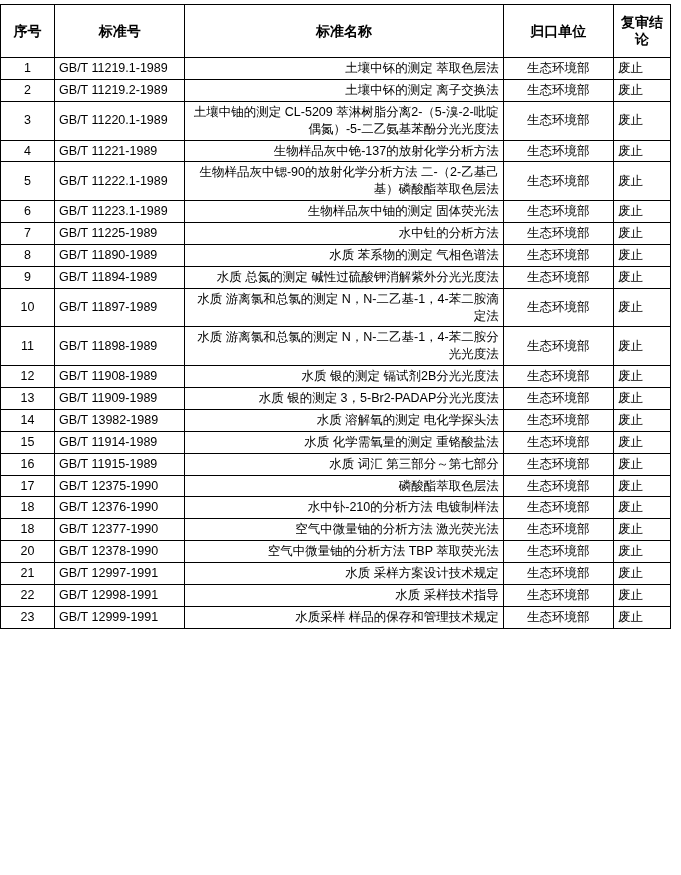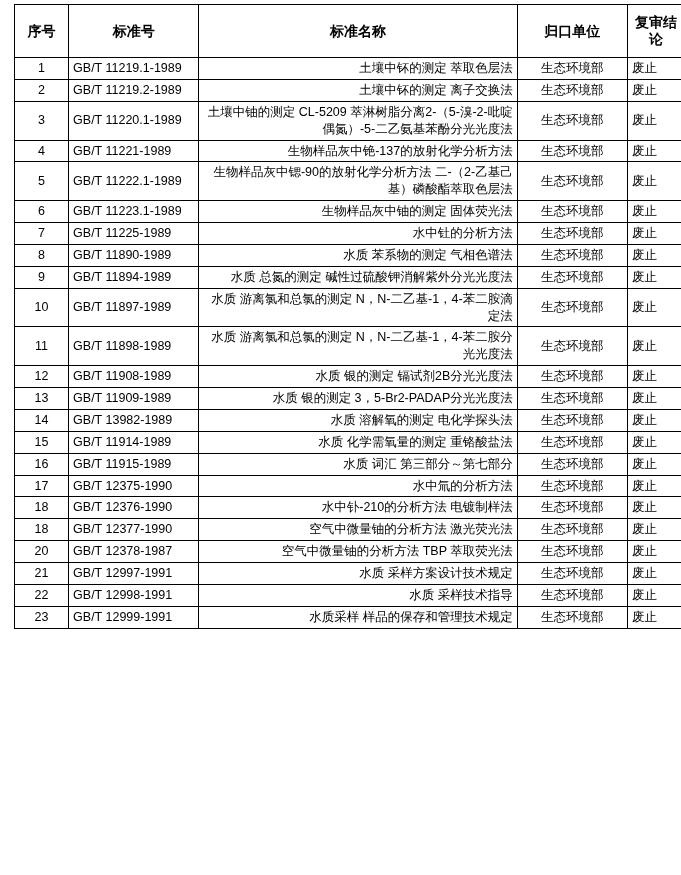--- a/index.html
+++ b/index.html
@@ -11,21 +11,21 @@
     width: 681px;
     height: 875px;
     font-family: "Liberation Sans", "DejaVu Sans", sans-serif;
     color: #000000;
     overflow: hidden;
   }
   .sheet {
     width: 681px;
     height: 875px;
     box-sizing: border-box;
-    padding: 4px 5px 0 14px;
+    padding: 4px 5px 0 0;
   }
   table.std-table {
     border-collapse: collapse;
     table-layout: fixed;
     width: 671px;
     border: 1px solid #000;
   }
   table.std-table th,
   table.std-table td {
     border: 1px solid #000;
@@ -188,41 +188,41 @@
         <tr>
           <td class="idx">16</td>
           <td class="code">GB/T 11915-1989</td>
           <td class="name">水质 词汇 第三部分～第七部分</td>
           <td class="org">生态环境部</td>
           <td class="concl">废止</td>
         </tr>
         <tr>
           <td class="idx">17</td>
           <td class="code">GB/T 12375-1990</td>
-          <td class="name">水中氚的分析方法</td>
+          <td class="name">磷酸酯萃取色层法</td>
           <td class="org">生态环境部</td>
           <td class="concl">废止</td>
         </tr>
         <tr>
           <td class="idx">18</td>
           <td class="code">GB/T 12376-1990</td>
           <td class="name">水中钋-210的分析方法 电镀制样法</td>
           <td class="org">生态环境部</td>
           <td class="concl">废止</td>
         </tr>
         <tr>
           <td class="idx">18</td>
           <td class="code">GB/T 12377-1990</td>
           <td class="name">空气中微量铀的分析方法 激光荧光法</td>
           <td class="org">生态环境部</td>
           <td class="concl">废止</td>
         </tr>
         <tr>
           <td class="idx">20</td>
-          <td class="code">GB/T 12378-1987</td>
+          <td class="code">GB/T 12378-1990</td>
           <td class="name">空气中微量铀的分析方法 TBP 萃取荧光法</td>
           <td class="org">生态环境部</td>
           <td class="concl">废止</td>
         </tr>
         <tr>
           <td class="idx">21</td>
           <td class="code">GB/T 12997-1991</td>
           <td class="name">水质 采样方案设计技术规定</td>
           <td class="org">生态环境部</td>
           <td class="concl">废止</td>

